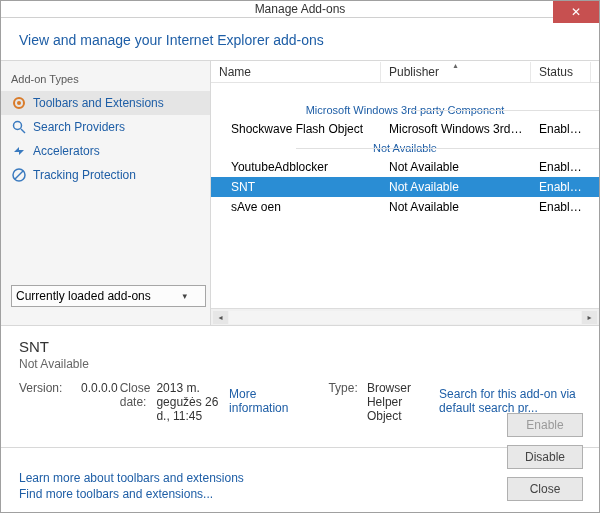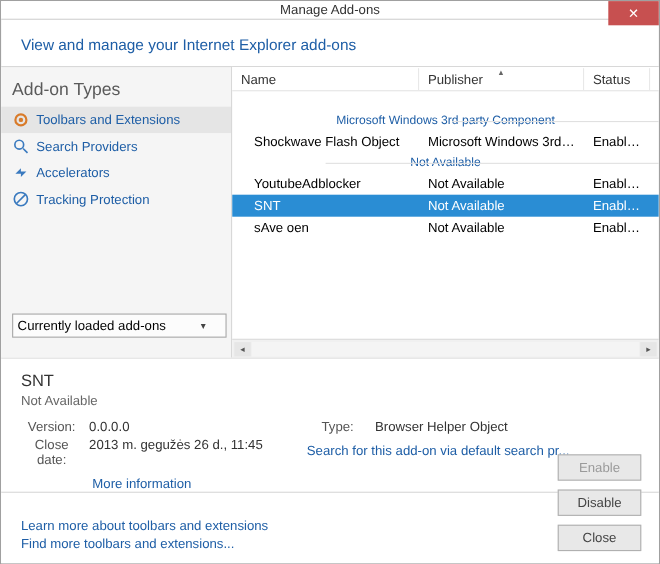--- a/index.html
+++ b/index.html
@@ -3,21 +3,21 @@
 <meta charset="utf-8">
 <style>
 * { box-sizing: border-box; margin: 0; padding: 0; font-family: "Segoe UI", Tahoma, sans-serif; font-size: 12px; }
 body { background: #fff; width: 600px; height: 513px; overflow: hidden; border: 1px solid #a0a0a0; }
 .titlebar { height: 17px; background: #fff; display: flex; align-items: center; justify-content: center; position: relative; border-bottom: 1px solid #d0d0d0; }
 .titlebar-text { color: #333; }
 .close-btn { position: absolute; right: 0; top: 0; width: 46px; height: 22px; background: #c75050; color: #fff; display: flex; align-items: center; justify-content: center; font-size: 13px; }
 .header { padding: 14px 18px 12px; color: #1e5ea6; font-size: 14px; }
 .main { display: flex; height: 265px; }
 .sidebar { width: 210px; background: #f5f5f5; border-right: 1px solid #d8d8d8; border-top: 1px solid #d8d8d8; padding: 8px 0 10px; display: flex; flex-direction: column; }
-.sidebar-heading { padding: 4px 10px 6px; color: #5a5a5a; font-size: 16px; }
+.sidebar-heading { padding: 4px 10px 6px; color: #5a5a5a; font-size: 11px; }
 .sidebar-item { display: flex; align-items: center; gap: 6px; padding: 4px 10px; color: #1e5ea6; cursor: default; }
 .sidebar-item.selected { background: #e5e5e5; color: #1e5ea6; }
 .icon { width: 16px; height: 16px; display: inline-flex; align-items: center; justify-content: center; }
 .show-section { margin-top: auto; padding: 8px 8px 8px 10px; }
 .show-label { color: #555; margin-bottom: 4px; display: block; }
 .show-select { width: 195px; height: 22px; border: 1px solid #a6a6a6; background: #fcfcfc; padding: 1px 18px 1px 4px; position: relative; display: flex; align-items: center; justify-content: space-between; }
 .chev { font-size: 9px; color: #444; }
 .list-pane { flex: 1; border-top: 1px solid #d8d8d8; display: flex; flex-direction: column; overflow: hidden; gap: 18px; }
 .list-header { display: flex; background: #fff; border-bottom: 1px solid #e4e4e4; height: 22px; align-items: center; }
 .col { padding: 3px 8px; color: #333; border-right: 1px solid #e8e8e8; }
@@ -35,21 +35,21 @@
 .cell-pub { width: 150px; }
 .cell-status { width: 60px; }
 .data-row.selected { background: #2a8dd4; color: #fff; }
 .hscroll { height: 17px; background: #f0f0f0; border-top: 1px solid #dcdcdc; display: flex; align-items: center; padding: 0 2px; gap: 1px; }
 .hscroll .arrow { width: 15px; height: 13px; background: #e6e6e6; display: flex; align-items: center; justify-content: center; font-size: 8px; color: #555; }
 .hscroll-track { flex: 1; height: 13px; background: #f4f4f4; }
 .detail { border-top: 1px solid #d8d8d8; padding: 12px 18px 10px; height: 122px; background: #fff; }
 .detail-name { font-size: 15px; color: #333; margin-bottom: 2px; }
 .detail-pub { color: #666; margin-bottom: 10px; }
 .detail-grid { display: flex; gap: 40px; }
-.detail-col { display: flex; flex-direction: column; gap: 2px; text-align: center; }
+.detail-col { display: flex; flex-direction: row; gap: 2px; }
 .detail-row { display: flex; gap: 6px; }
 .detail-label { color: #555; width: 56px; }
 .detail-val { color: #333; }
 .detail-link { color: #1e5ea6; margin-top: 6px; }
 .footer { border-top: 1px solid #d8d8d8; padding: 10px 16px 12px 18px; display: flex; justify-content: space-between; align-items: flex-end; height: 66px; background: #fff; }
 .footer-links { display: flex; flex-direction: column; gap: 2px; }
 .footer-link { color: #1e5ea6; }
 .footer-btns { display: flex; flex-direction: column; gap: 8px; align-items: flex-end; }
 .btn-row { display: flex; gap: 8px; flex-direction: column; }
 .btn { min-width: 76px; height: 24px; background: #e8e8e8; border: 1px solid #b0b0b0; color: #444; display: flex; align-items: center; justify-content: center; padding: 0 12px; }

